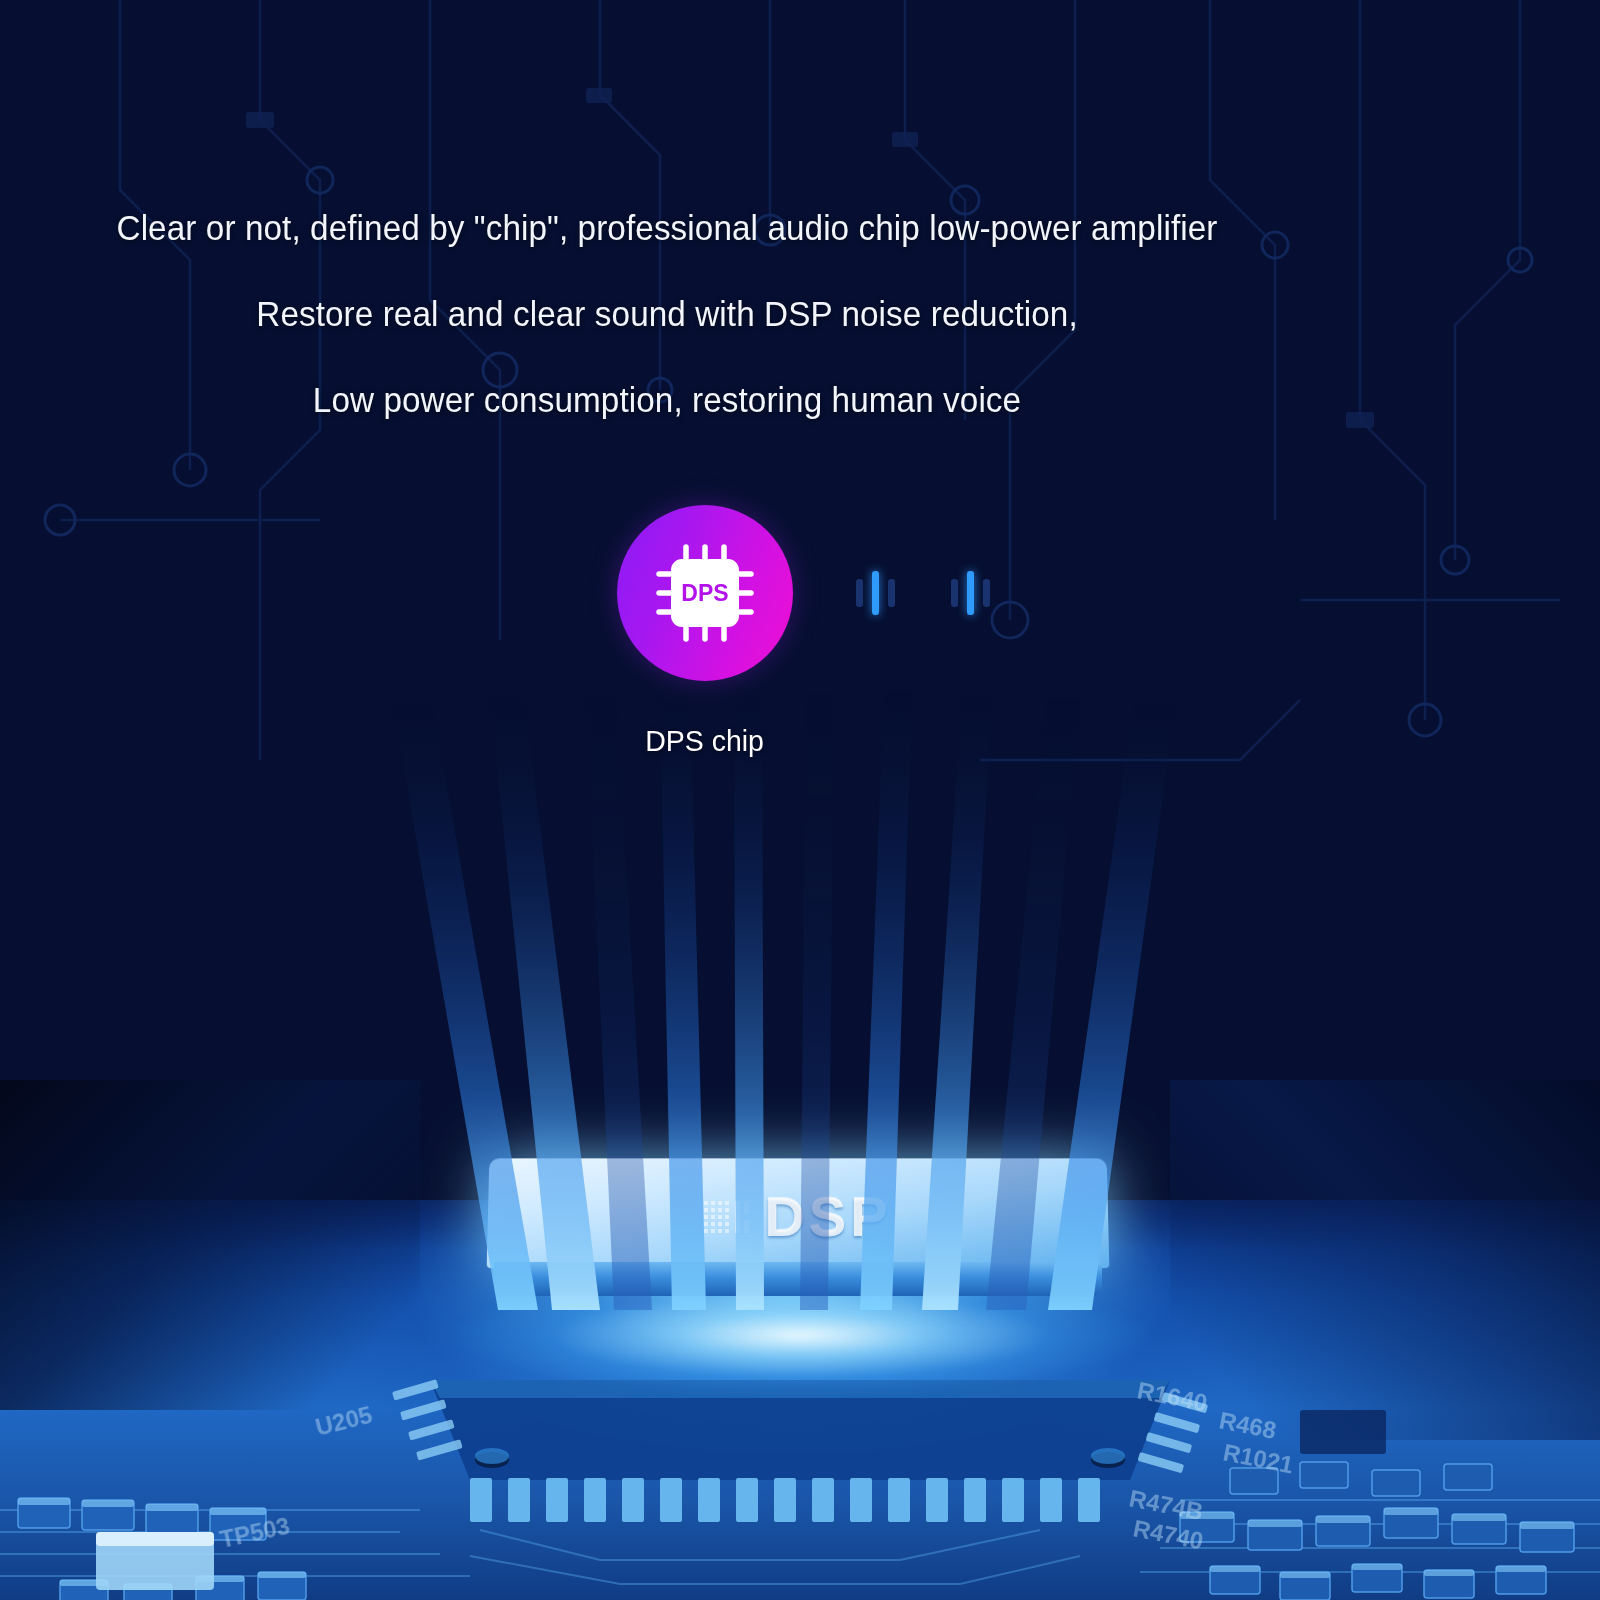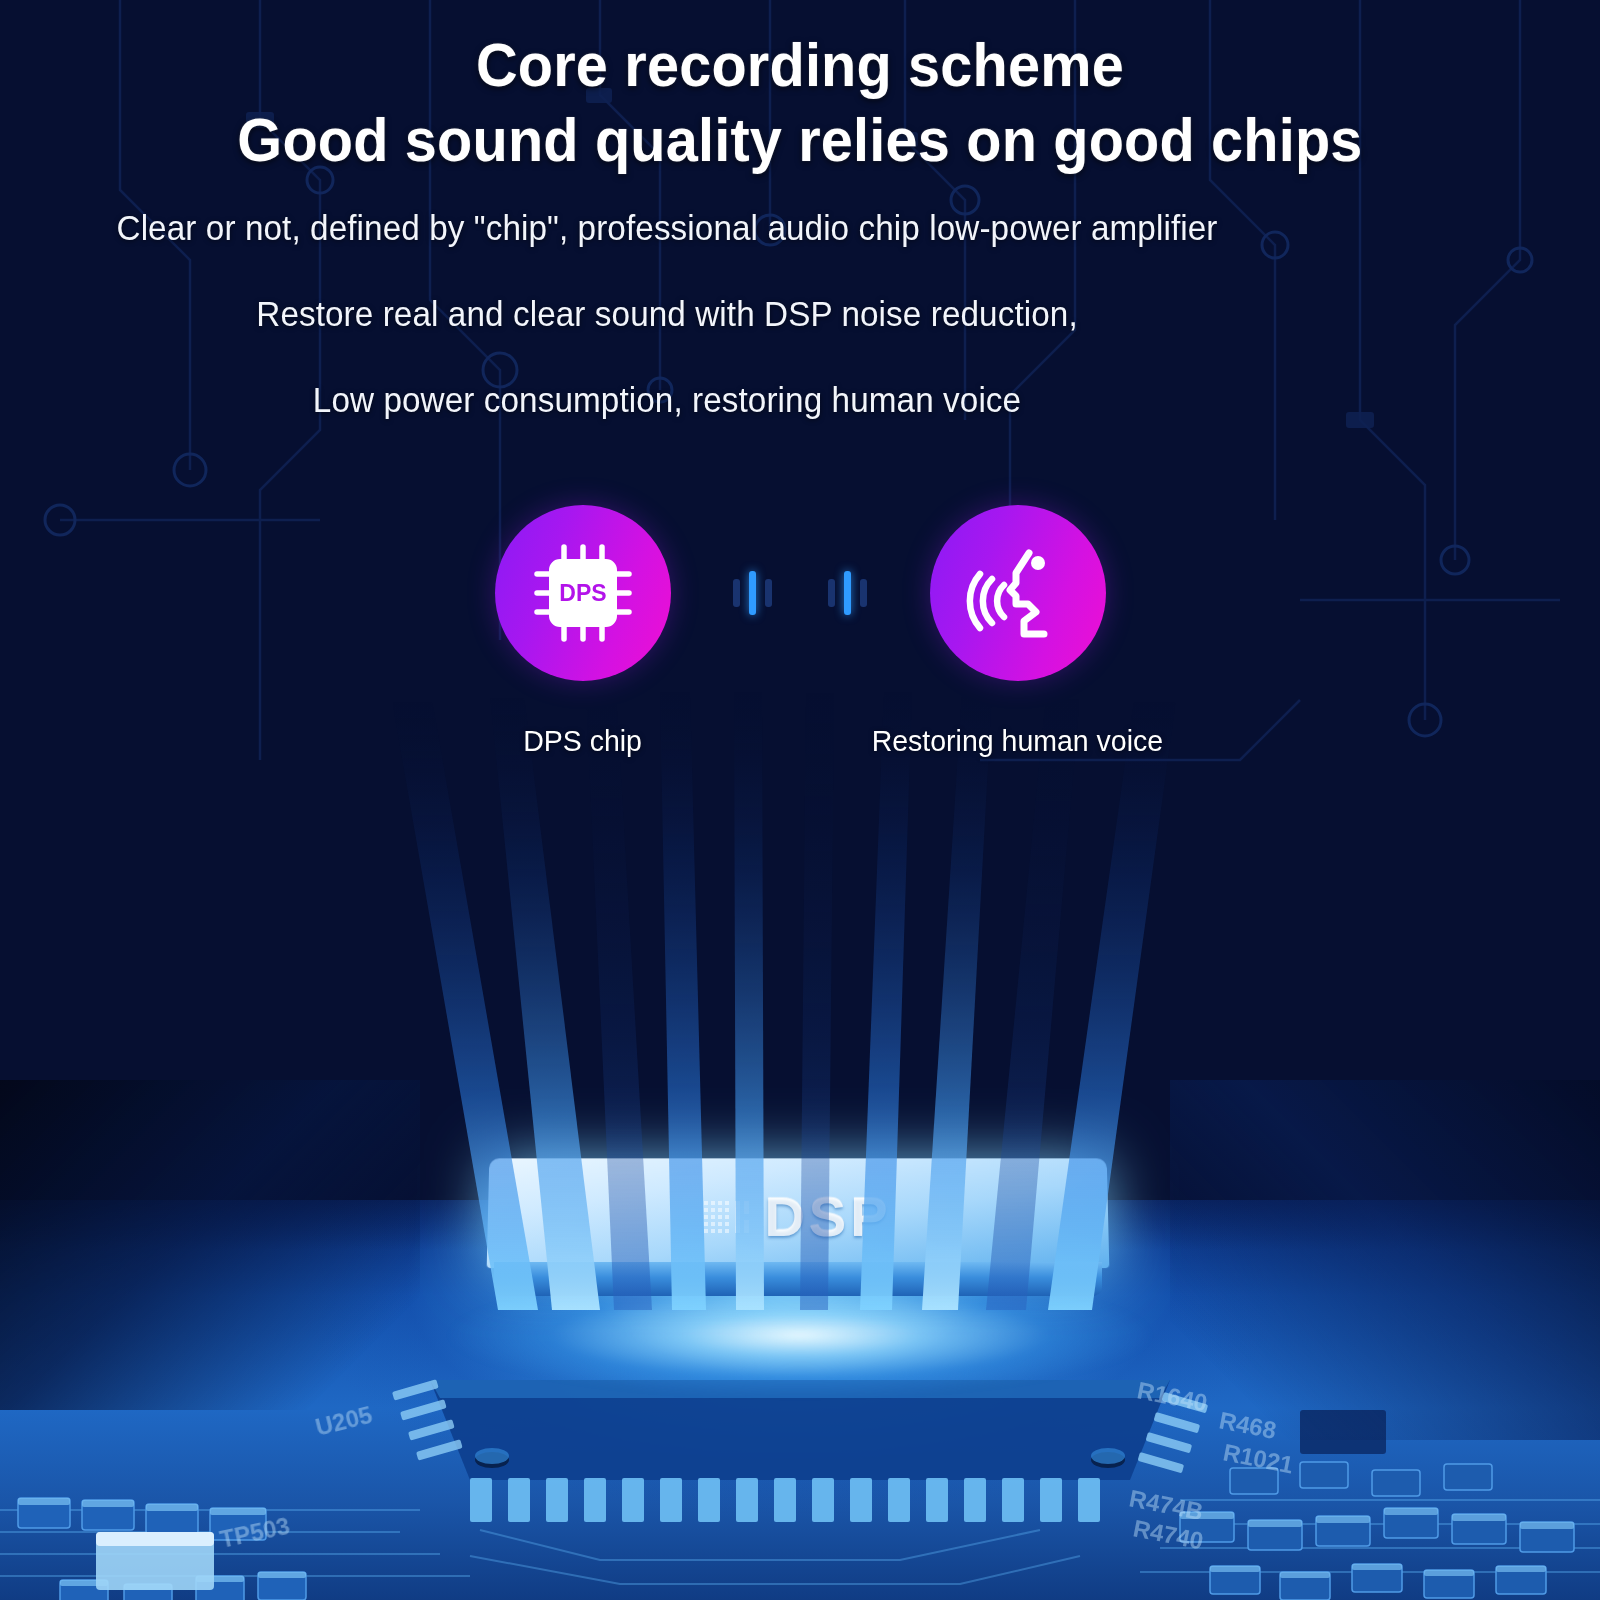--- a/index.html
+++ b/index.html
@@ -192,24 +192,20 @@
       <circle cx="60" cy="520" r="15"></circle>
     </g>
     <g fill="#152f6d" opacity="0.85">
       <rect x="246" y="112" width="28" height="16" rx="3"></rect>
       <rect x="892" y="132" width="26" height="15" rx="3"></rect>
       <rect x="1346" y="412" width="28" height="16" rx="3"></rect>
       <rect x="586" y="88" width="26" height="15" rx="3"></rect>
     </g>
   </svg>
 
-  <div class="headline-block">
-    <div class="h-line h-line-1">Core recording scheme</div>
-    <div class="h-line h-line-2">Good sound quality relies on good chips</div>
-  </div>
 
   <div class="sub-block">
     <div class="sub-line">Clear or not, defined by "chip", professional audio chip low-power amplifier</div>
     <div class="sub-line">Restore real and clear sound with DSP noise reduction,</div>
     <div class="sub-line">Low power consumption, restoring human voice</div>
   </div>
 
   <div class="feature-row">
 
     <div class="feature">
@@ -242,37 +238,20 @@
       <span class="bar dim"></span>
     </div>
 
 
     <div class="divider">
       <span class="bar dim"></span>
       <span class="bar bright"></span>
       <span class="bar dim"></span>
     </div>
 
-    <div class="feature">
-      <div class="circle">
-        <svg width="104" height="104" viewBox="0 0 104 104">
-
-          <path d="M63 12 L50 32 L50 42 L44 49 L50 55 L50 63
-                   L62 63 L70 71 L58 80 L58 93 L78 93" fill="none" stroke="#ffffff" stroke-width="7" stroke-linejoin="round" stroke-linecap="round"></path>
-          <circle cx="72" cy="22" r="7" fill="#ffffff"></circle>
-
-          <g fill="none" stroke="#ffffff" stroke-width="6.5" stroke-linecap="round">
-            <path d="M38 44 A22 22 0 0 0 38 76"></path>
-            <path d="M26 38 A31 31 0 0 0 26 82"></path>
-            <path d="M14 33 A41 41 0 0 0 14 87"></path>
-          </g>
-        </svg>
-      </div>
-      <div class="feature-label">Restoring human voice</div>
-    </div>
   </div>
 
   <svg class="beams" viewBox="0 0 1600 620" preserveAspectRatio="none">
     <defs>
       <linearGradient id="beamA" x1="0" y1="1" x2="0" y2="0">
         <stop offset="0%" stop-color="#7fd2ff" stop-opacity="0.95"></stop>
         <stop offset="35%" stop-color="#2b7ae0" stop-opacity="0.55"></stop>
         <stop offset="75%" stop-color="#133f93" stop-opacity="0.18"></stop>
         <stop offset="100%" stop-color="#060f31" stop-opacity="0"></stop>
       </linearGradient>

